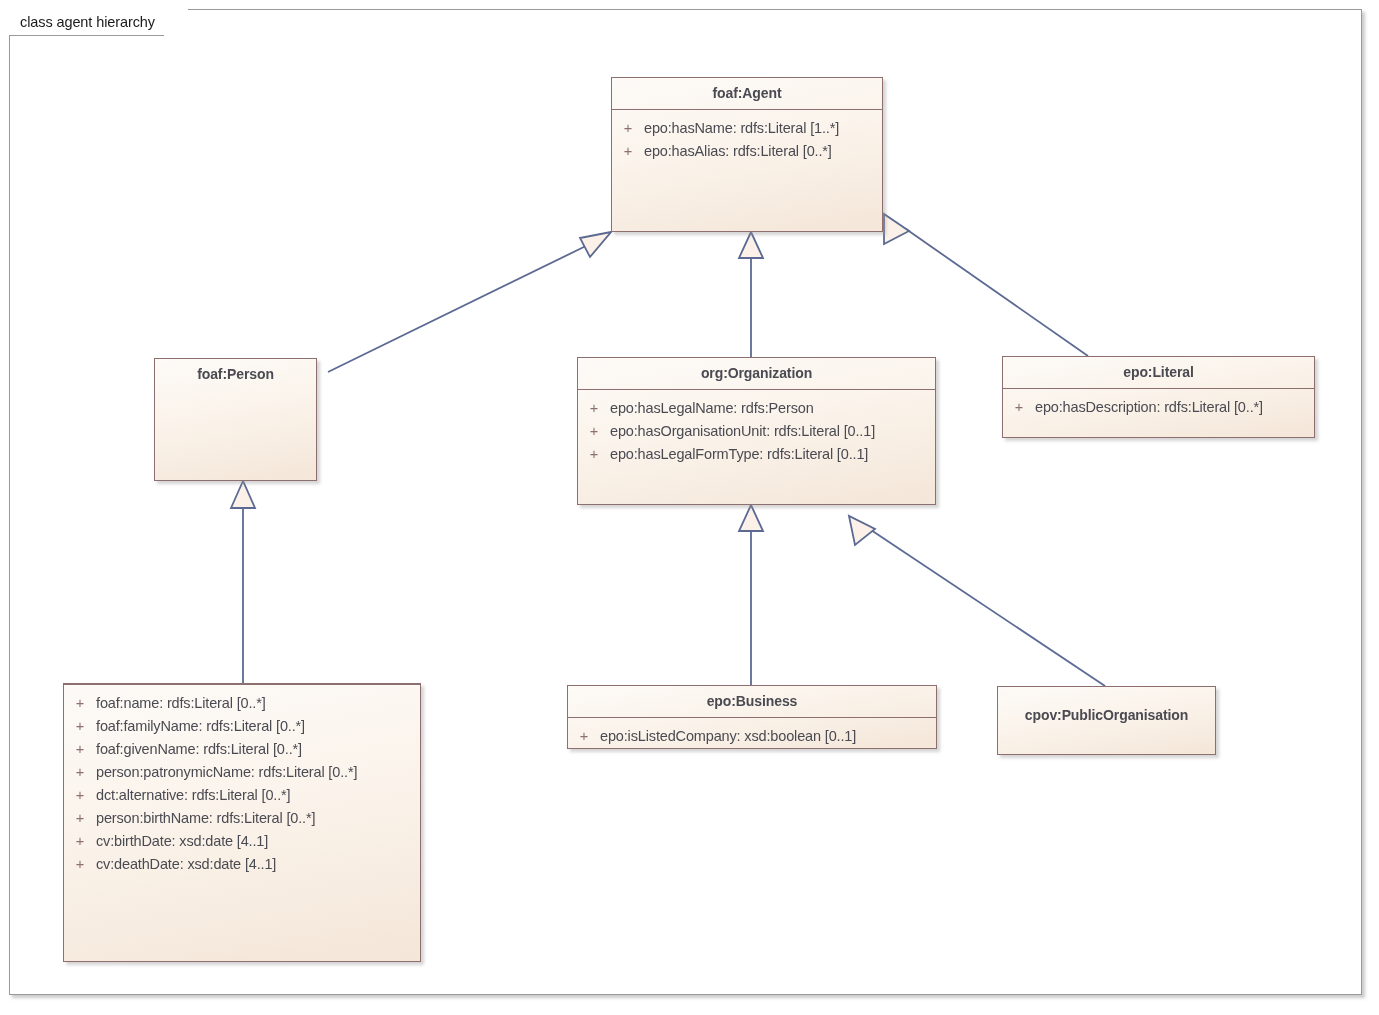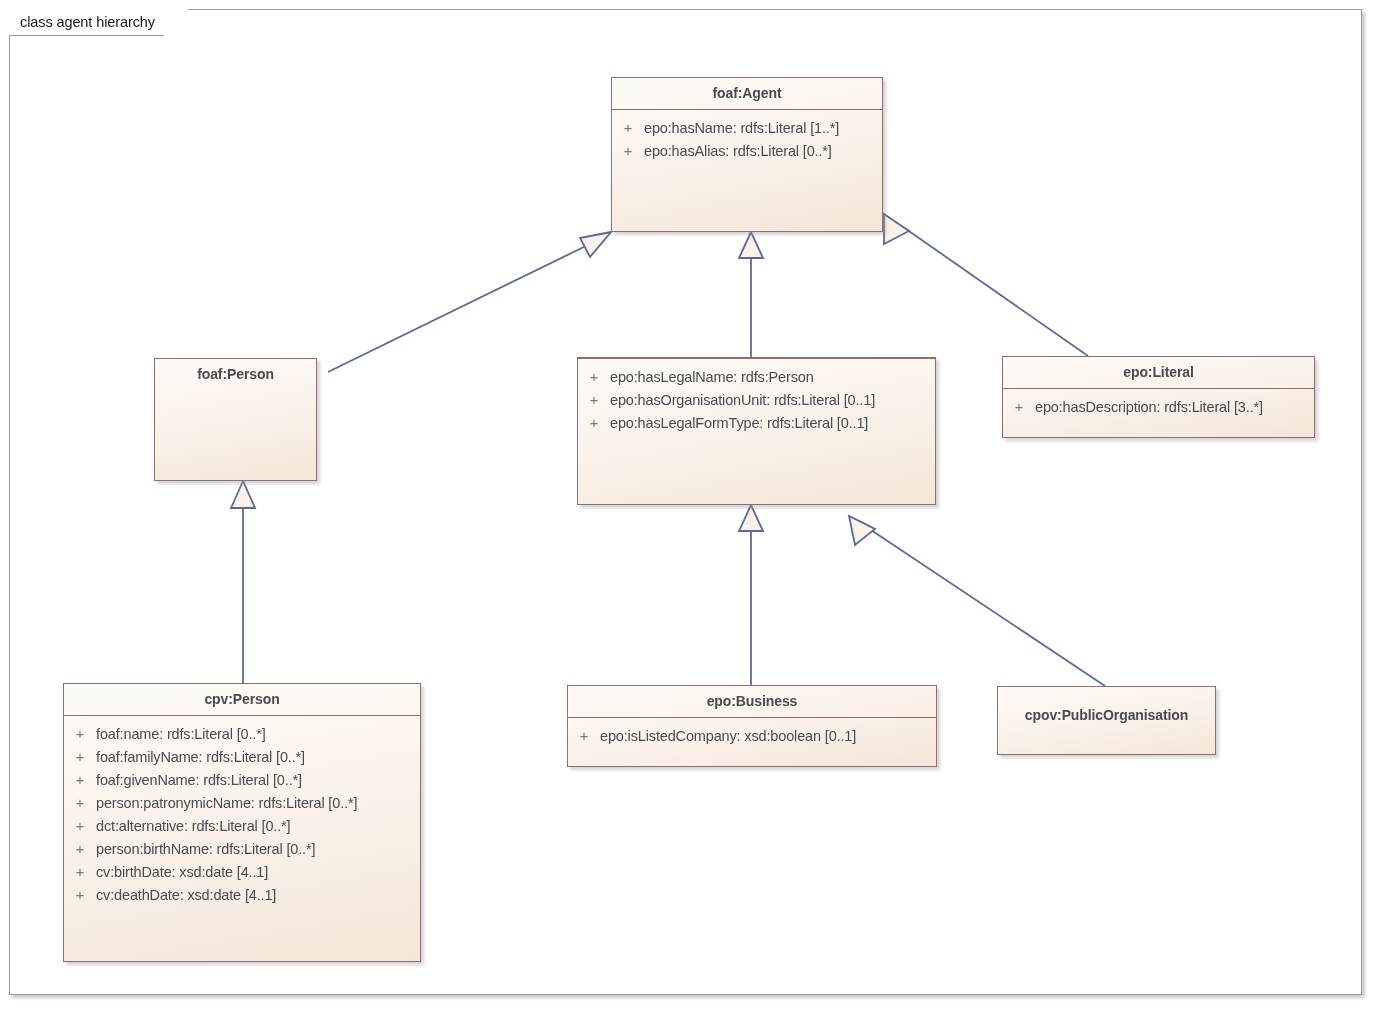--- a/index.html
+++ b/index.html
@@ -200,20 +200,21 @@
         <span class="sig">epo:hasAlias: rdfs:Literal [0..*]</span>
       </div>
     </div>
   </div>
 
   <div class="uml-class" style="left:154px; top:358px; width:163px; height:123px;">
     <div class="uml-name">foaf:Person</div>
   </div>
 
   <div class="uml-class" style="left:577px; top:357px; width:359px; height:148px;">
+    <div class="uml-name">org:Organization</div>
     <div class="uml-divider"></div>
     <div class="uml-attrs">
       <div class="uml-attr">
         <span class="vis">+</span>
         <span class="sig">epo:hasLegalName: rdfs:Person</span>
       </div>
       <div class="uml-attr">
         <span class="vis">+</span>
         <span class="sig">epo:hasOrganisationUnit: rdfs:Literal [0..1]</span>
       </div>
@@ -223,27 +224,26 @@
       </div>
     </div>
   </div>
 
   <div class="uml-class" style="left:1002px; top:356px; width:313px; height:82px;">
     <div class="uml-name">epo:Literal</div>
     <div class="uml-divider"></div>
     <div class="uml-attrs">
       <div class="uml-attr">
         <span class="vis">+</span>
-        <span class="sig">epo:hasDescription: rdfs:Literal [3..*]</span>
+        <span class="sig">epo:hasDescription: rdfs:Literal [0..*]</span>
       </div>
     </div>
   </div>
 
   <div class="uml-class" style="left:63px; top:683px; width:358px; height:279px;">
-    <div class="uml-name">cpv:Person</div>
     <div class="uml-divider"></div>
     <div class="uml-attrs">
       <div class="uml-attr">
         <span class="vis">+</span>
         <span class="sig">foaf:name: rdfs:Literal [0..*]</span>
       </div>
       <div class="uml-attr">
         <span class="vis">+</span>
         <span class="sig">foaf:familyName: rdfs:Literal [0..*]</span>
       </div>
@@ -267,21 +267,21 @@
         <span class="vis">+</span>
         <span class="sig">cv:birthDate: xsd:date [4..1]</span>
       </div>
       <div class="uml-attr">
         <span class="vis">+</span>
         <span class="sig">cv:deathDate: xsd:date [4..1]</span>
       </div>
     </div>
   </div>
 
-  <div class="uml-class" style="left:567px; top:685px; width:370px; height:82px;">
+  <div class="uml-class" style="left:567px; top:685px; width:370px; height:64px;">
     <div class="uml-name">epo:Business</div>
     <div class="uml-divider"></div>
     <div class="uml-attrs">
       <div class="uml-attr">
         <span class="vis">+</span>
         <span class="sig">epo:isListedCompany: xsd:boolean [0..1]</span>
       </div>
     </div>
   </div>
 

